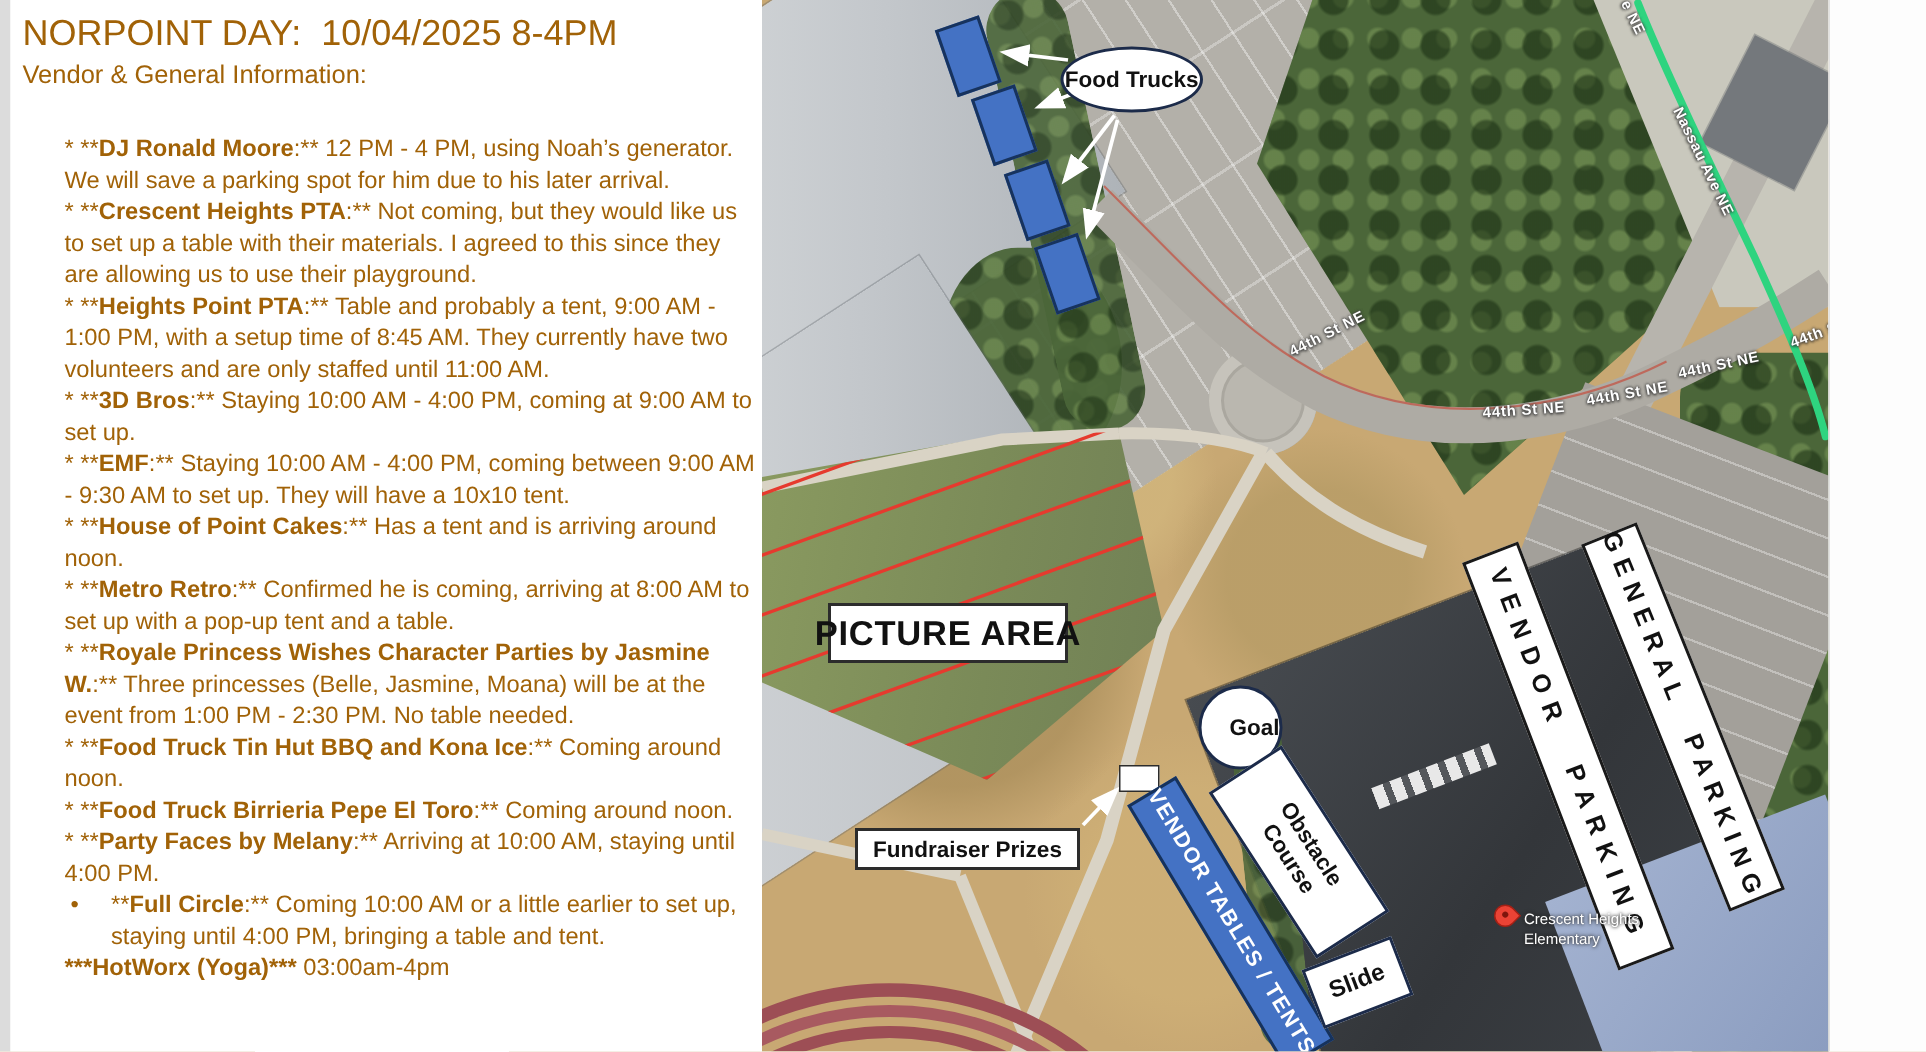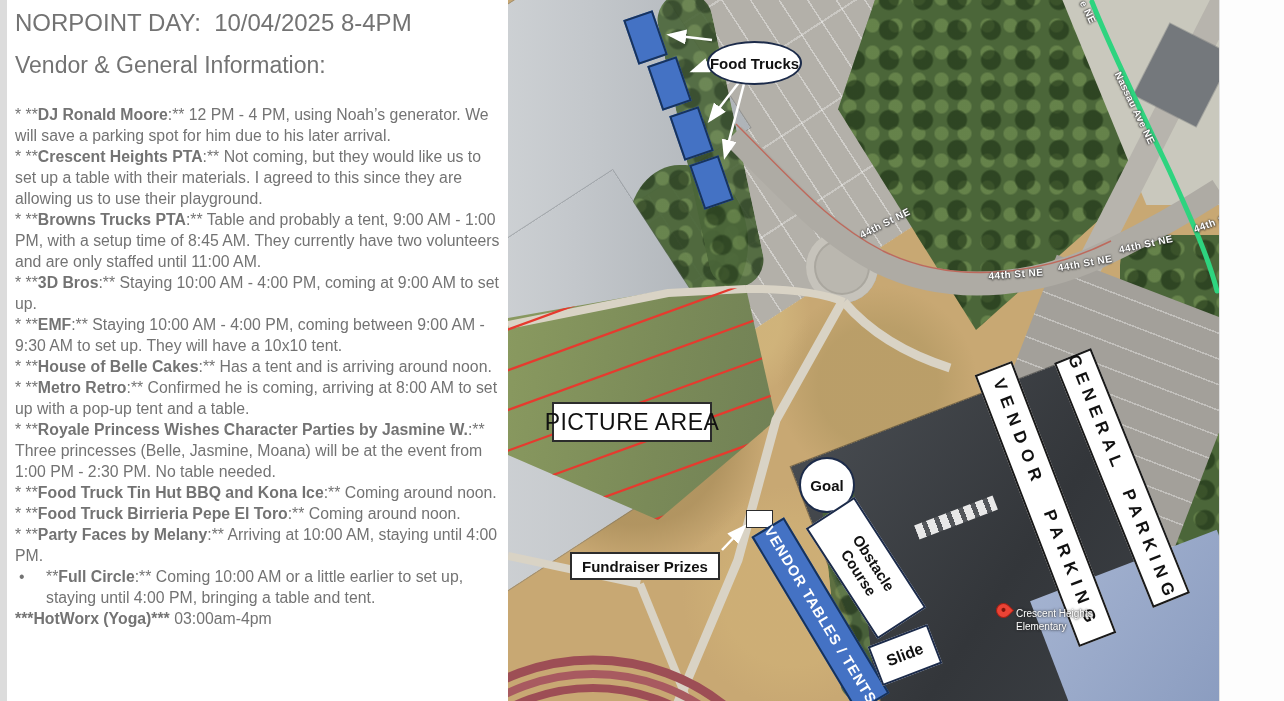--- a/index.html
+++ b/index.html
@@ -1,25 +1,25 @@
 <!DOCTYPE html>
 <html><head>
 <meta charset="utf-8">
 <style>
   html,body{margin:0;padding:0;background:#fff;}
   body{width:1284px;height:701px;overflow:hidden;position:relative;
        font-family:"Liberation Sans",sans-serif;}
   .edge-strip{position:absolute;left:0;top:0;width:7px;height:701px;background:#dcdcdc;}
   
   .doc{position:absolute;left:7px;top:0;width:501px;height:701px;background:#fff;
-       box-sizing:border-box;padding:7px 2px 0 8px;color:#737373;}
+       box-sizing:border-box;padding:7px 2px 0 8px;color:#a16207;}
   .doc-title{font-size:24px;line-height:31px;white-space:pre-wrap;font-weight:400;}
-  .doc-subtitle{font-size:23px;line-height:22px;margin-top:16px;}
+  .doc-subtitle{font-size:17px;line-height:22px;margin-top:1px;}
   .vendor-list{margin-top:28px;font-size:15.8px;line-height:21px;}
-  .vitem{position:relative;}
+  .vitem{position:relative;margin-left:28px;}
   .vitem .b{font-weight:bold;}
   .vitem.dot{padding-left:31px;}
   .vitem.dot .dotchar{position:absolute;left:4px;top:0;}
   
   .map{position:absolute;left:508px;top:0;width:711px;height:701px;overflow:hidden;
        background:#c8a873;
        background-image:
          radial-gradient(circle at 18% 62%, rgba(150,125,75,.45) 0 90px, transparent 130px),
          radial-gradient(circle at 40% 85%, rgba(210,180,120,.5) 0 70px, transparent 110px),
          radial-gradient(circle at 52% 55%, rgba(160,140,85,.35) 0 60px, transparent 100px),
@@ -57,24 +57,24 @@
 <body>
 
 <div class="edge-strip"></div>
 
 <div class="doc">
   <div class="doc-title">NORPOINT DAY:  10/04/2025 8-4PM</div>
   <div class="doc-subtitle">Vendor &amp; General Information:</div>
   <div class="vendor-list">
       <div class="vitem"><span>* **</span><span class="b">DJ Ronald Moore</span><span>:**</span><span> 12 PM - 4 PM, using Noah’s generator. We will save a parking spot for him due to his later arrival.</span></div>
       <div class="vitem"><span>* **</span><span class="b">Crescent Heights PTA</span><span>:**</span><span> Not coming, but they would like us to set up a table with their materials. I agreed to this since they are allowing us to use their playground.</span></div>
-      <div class="vitem"><span>* **</span><span class="b">Browns Trucks PTA</span><span>:**</span><span> Table and probably a tent, 9:00 AM - 1:00 PM, with a setup time of 8:45 AM. They currently have two volunteers and are only staffed until 11:00 AM.</span></div>
+      <div class="vitem"><span>* **</span><span class="b">Heights Point PTA</span><span>:**</span><span> Table and probably a tent, 9:00 AM - 1:00 PM, with a setup time of 8:45 AM. They currently have two volunteers and are only staffed until 11:00 AM.</span></div>
       <div class="vitem"><span>* **</span><span class="b">3D Bros</span><span>:**</span><span> Staying 10:00 AM - 4:00 PM, coming at 9:00 AM to set up.</span></div>
       <div class="vitem"><span>* **</span><span class="b">EMF</span><span>:**</span><span> Staying 10:00 AM - 4:00 PM, coming between 9:00 AM - 9:30 AM to set up. They will have a 10x10 tent.</span></div>
-      <div class="vitem"><span>* **</span><span class="b">House of Belle Cakes</span><span>:**</span><span> Has a tent and is arriving around noon.</span></div>
+      <div class="vitem"><span>* **</span><span class="b">House of Point Cakes</span><span>:**</span><span> Has a tent and is arriving around noon.</span></div>
       <div class="vitem"><span>* **</span><span class="b">Metro Retro</span><span>:**</span><span> Confirmed he is coming, arriving at 8:00 AM to set up with a pop-up tent and a table.</span></div>
       <div class="vitem"><span>* **</span><span class="b">Royale Princess Wishes Character Parties by Jasmine W.</span><span>:**</span><span> Three princesses (Belle, Jasmine, Moana) will be at the event from 1:00 PM - 2:30 PM. No table needed.</span></div>
       <div class="vitem"><span>* **</span><span class="b">Food Truck Tin Hut BBQ and Kona Ice</span><span>:**</span><span> Coming around noon.</span></div>
       <div class="vitem"><span>* **</span><span class="b">Food Truck Birrieria Pepe El Toro</span><span>:**</span><span> Coming around noon.</span></div>
       <div class="vitem"><span>* **</span><span class="b">Party Faces by Melany</span><span>:**</span><span> Arriving at 10:00 AM, staying until 4:00 PM.</span></div>
       <div class="vitem dot"><span class="dotchar">•</span><span>**</span><span class="b">Full Circle</span><span>:**</span><span> Coming 10:00 AM or a little earlier to set up, staying until 4:00 PM, bringing a table and tent.</span></div>
       <div class="vitem"><span class="b">***HotWorx (Yoga)***</span><span> 03:00am-4pm</span></div>
     </div>
 </div>
 
@@ -151,29 +151,29 @@
         <line x1="214" y1="550" x2="236" y2="527" marker-end="url(#ah)"></line>
       </g>
     </svg>
   </div>
 
   <div class="ftruck" style="left:122px;top:14px;"></div>
   <div class="ftruck" style="left:146px;top:60px;"></div>
   <div class="ftruck" style="left:168px;top:110px;"></div>
   <div class="ftruck" style="left:188px;top:159px;"></div>
 
-  <div class="ov" style="left:199px;top:41px;width:95px;height:44px;border-radius:50%;border-width:2.5px;border-color:#1c2b4a;font-size:15px;">
+  <div class="ov" style="left:199px;top:31px;width:95px;height:44px;border-radius:50%;border-width:2.5px;border-color:#1c2b4a;font-size:15px;">
       <span>Food Trucks</span>
     </div>
 
-  <div class="ov" style="left:44px;top:402px;width:160px;height:40px;font-size:23px;font-weight:400;letter-spacing:.5px;">
+  <div class="ov" style="left:44px;top:402px;width:160px;height:40px;font-size:23px;font-weight:700;letter-spacing:.5px;">
       <span>PICTURE AREA</span>
     </div>
 
-  <div class="ov" style="left:291px;top:457px;width:56px;height:56px;border-radius:50%;border-color:#1c2b4a;font-size:15px;">
+  <div class="ov" style="left:291px;top:457px;width:56px;height:56px;border-radius:50%;border-color:#1c2b4a;font-size:15px;justify-content:flex-end;">
       <span>Goal</span>
     </div>
 
   <div class="ov" style="left:238px;top:510px;width:27px;height:18px;border-width:1.5px;"></div>
 
   <div class="ov" style="left:62px;top:552px;width:150px;height:28px;font-size:15px;">
       <span>Fundraiser Prizes</span>
     </div>
 
   <div class="banner-blue" style="left:210px;top:596px;width:205px;height:38px;transform:rotate(59deg);font-size:14.5px;letter-spacing:1px;">

